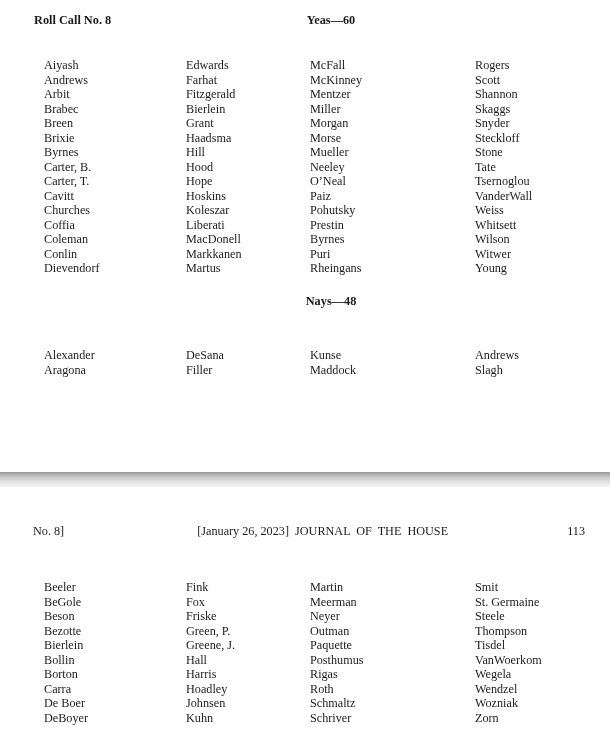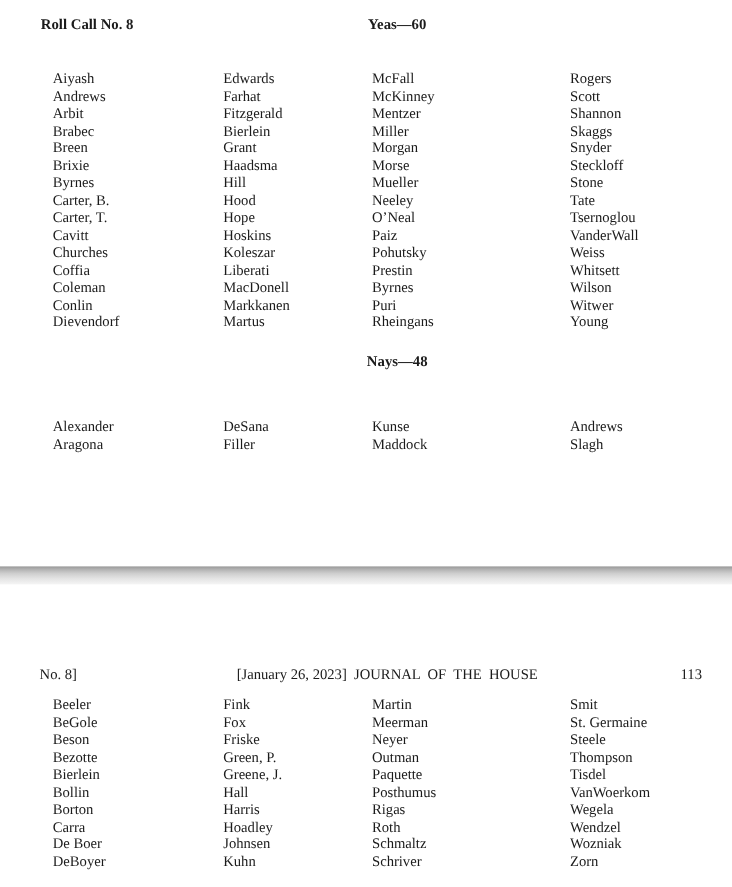--- a/index.html
+++ b/index.html
@@ -68,21 +68,21 @@
 
   
   .p2-header {
     left: 33px;
     right: 25px;
     top: 524px;
     display: flex;
     align-items: baseline;
     font-size: 12.2px;
   }
-  .p2-header .h-left  { white-space: pre; margin-top: 31px; }
+  .p2-header .h-left  { white-space: pre; }
   .p2-header .h-center { flex: 1; text-align: center; white-space: pre; padding-left: 14px; }
   .p2-header .h-right { white-space: pre; }
 </style>
 </head>
 <body>
 
 <div class="abs roll-call-label">Roll Call No. 8</div>
 
 <div class="abs vote-heading">Yeas—60</div>
 

